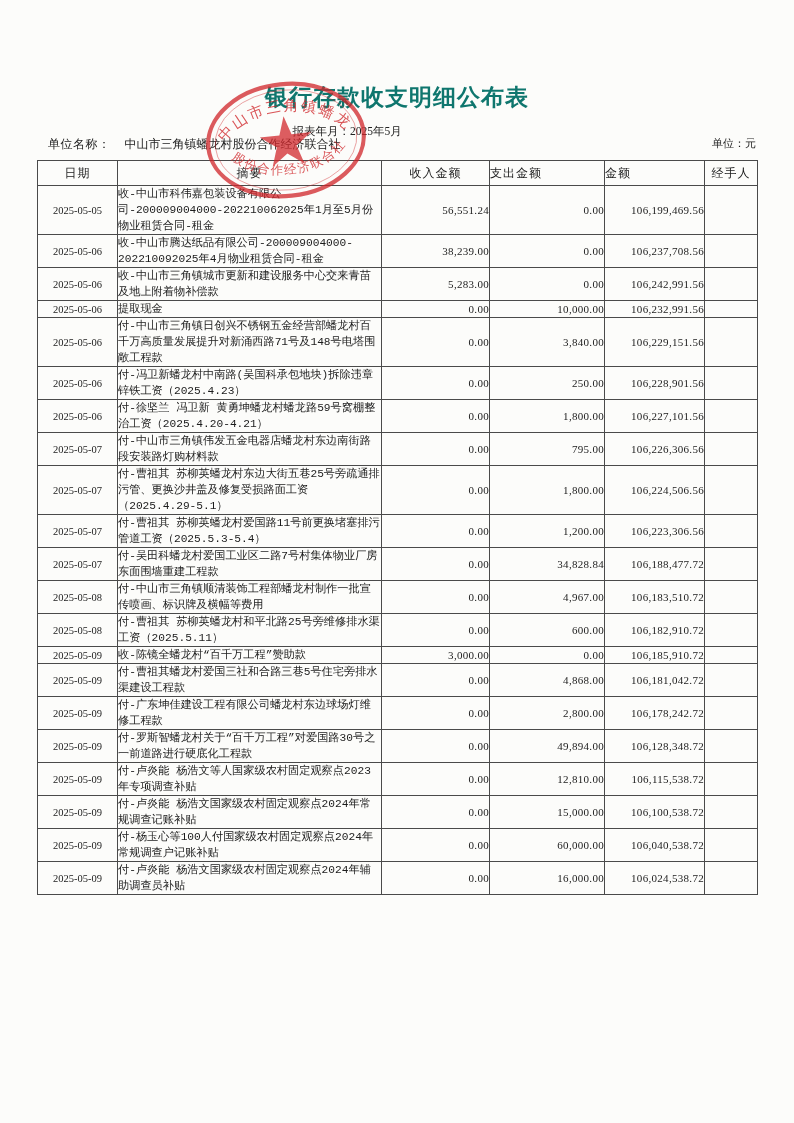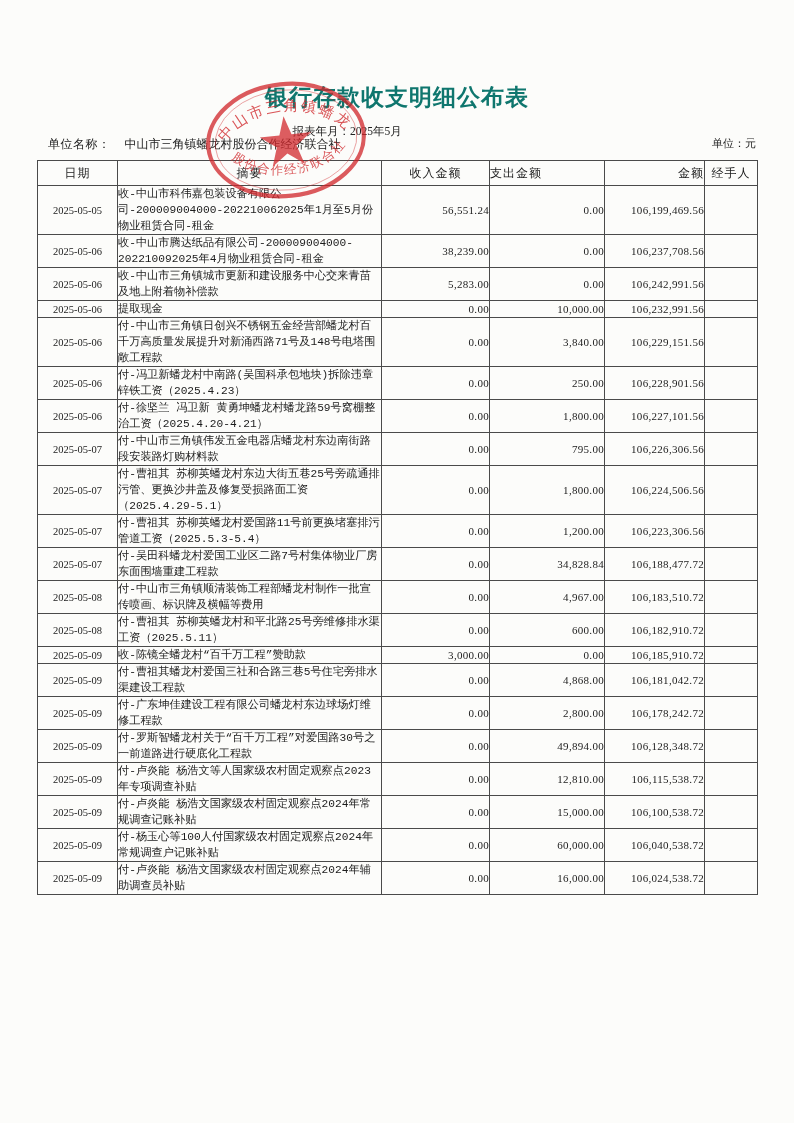--- a/index.html
+++ b/index.html
@@ -159,21 +159,21 @@
         <col style="width:115px">
           <col style="width:100px">
           <col style="width:53px">
       </colgroup>
       <thead>
         <tr>
           <th class="c-date">日期</th>
           <th class="c-desc" style="text-align:center">摘要</th>
           <th class="c-in" style="text-align:center">收入金额</th>
           <th class="c-out" style="text-align:left">支出金额</th>
-          <th class="c-bal" style="text-align:right">金额</th>
+          <th class="c-bal" style="text-align:left">金额</th>
           <th class="c-hand">经手人</th>
         </tr>
       </thead>
       <tbody id="ledger-body">
           <tr>
             <td class="c-date">2025-05-05</td>
             <td class="c-desc">收-中山市科伟嘉包装设备有限公司-200009004000-202210062025年1月至5月份物业租赁合同-租金</td>
             <td class="c-in num-mid">56,551.24</td>
             <td class="c-out num-mid">0.00</td>
             <td class="c-bal num-mid nowrap">106,199,469.56</td>

